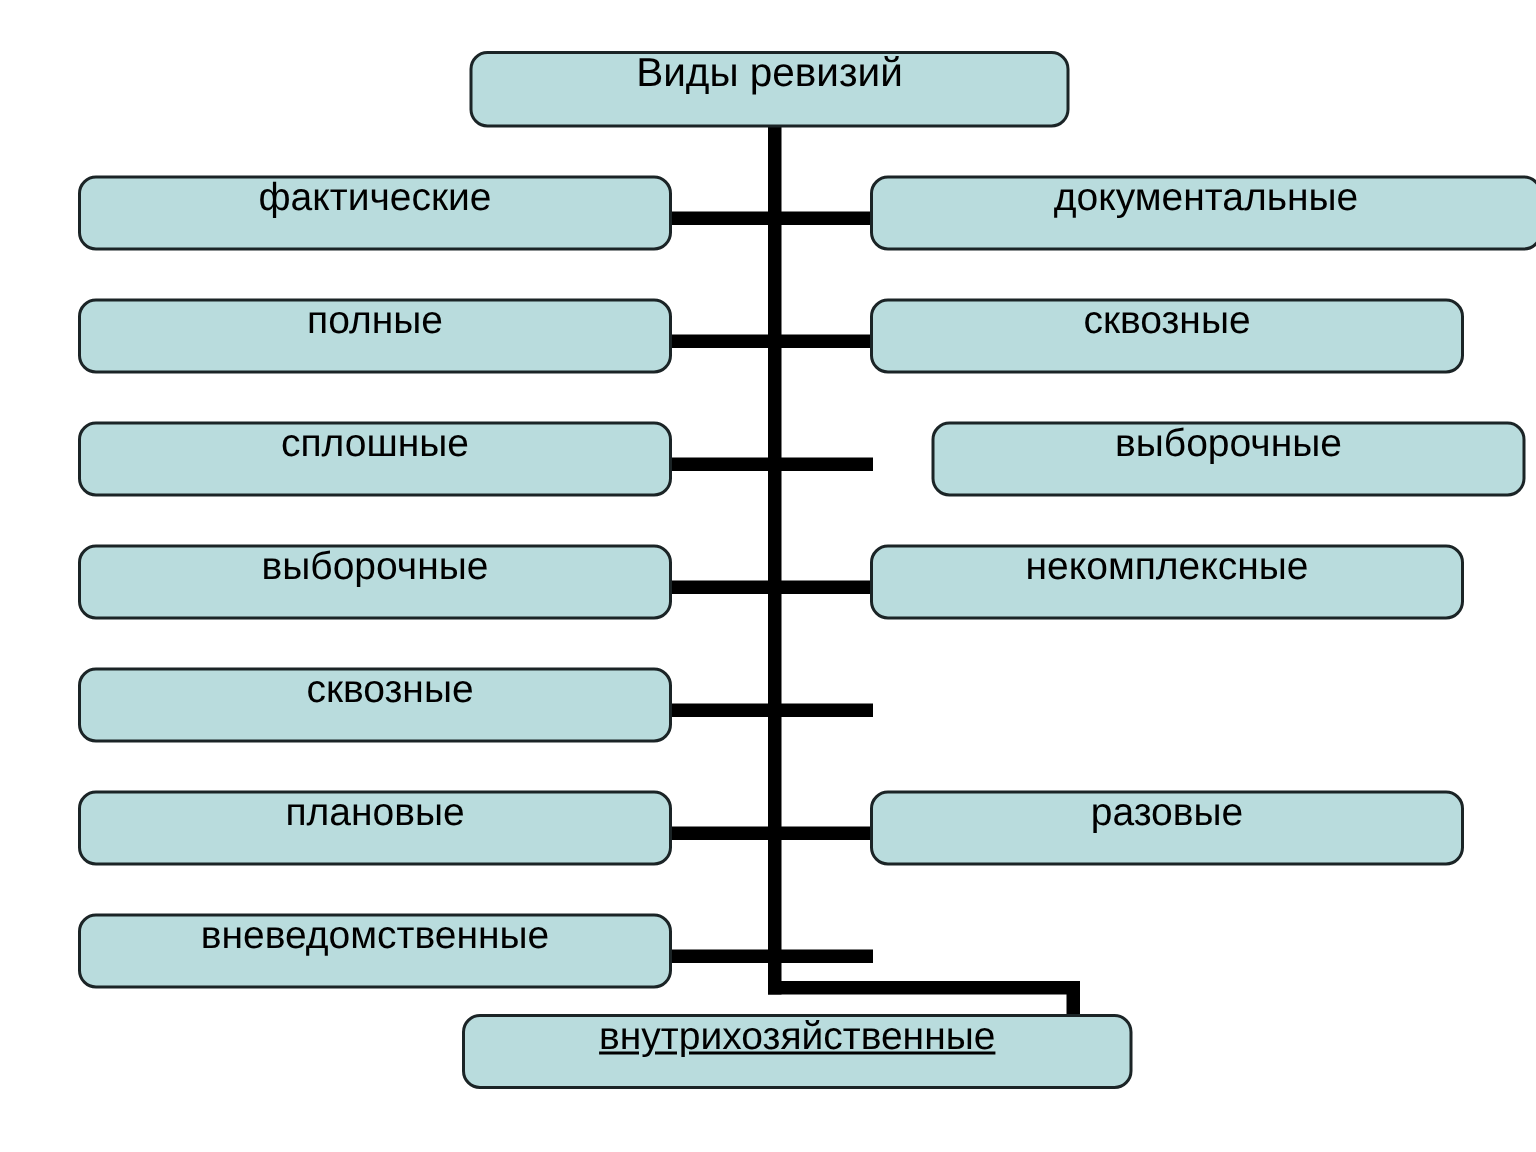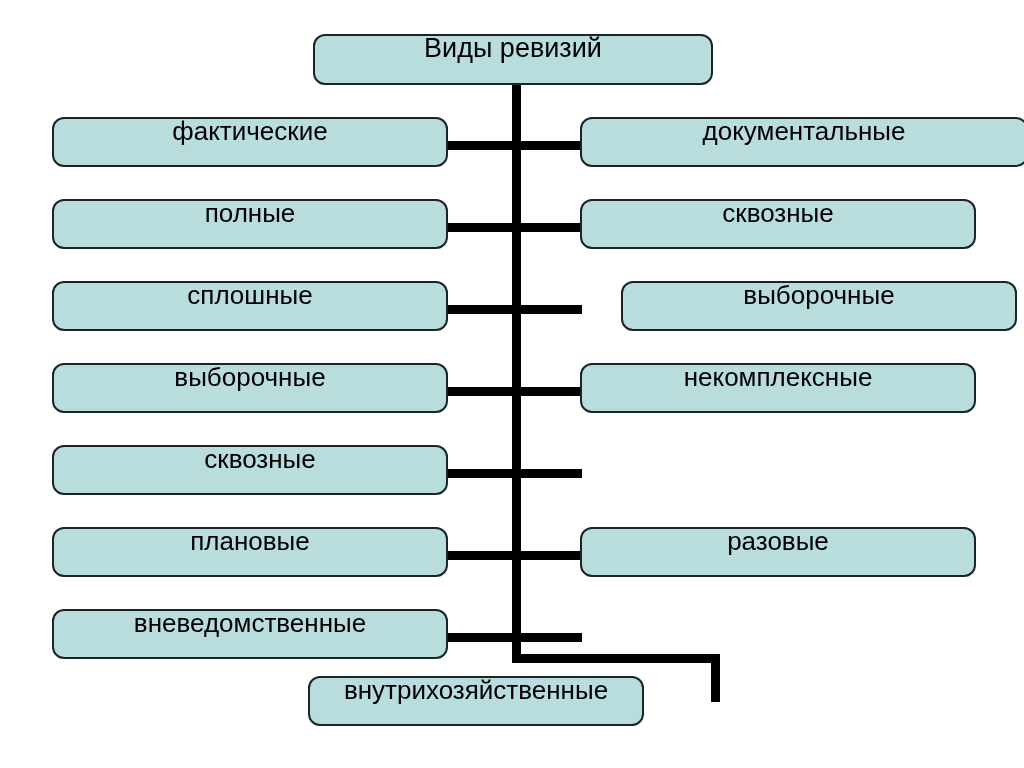--- a/index.html
+++ b/index.html
@@ -125,17 +125,17 @@
     <span class="node-label">плановые</span>
   </div>
   <div class="node" style="left:580px; top:527px; width:396px; height:50px;">
     <span class="node-label">разовые</span>
   </div>
 
   <div class="node" style="left:52px; top:609px; width:396px; height:50px;">
     <span class="node-label">вневедомственные</span>
   </div>
 
-  <div class="node" style="left:308px; top:676px; width:336px; height:50px;">
+  <div class="node" style="left:308px; top:676px; width:447px; height:50px;text-decoration:underline;">
     <span class="node-label">внутрихозяйственные</span>
   </div>
 
 </div>
 
 </body></html>

